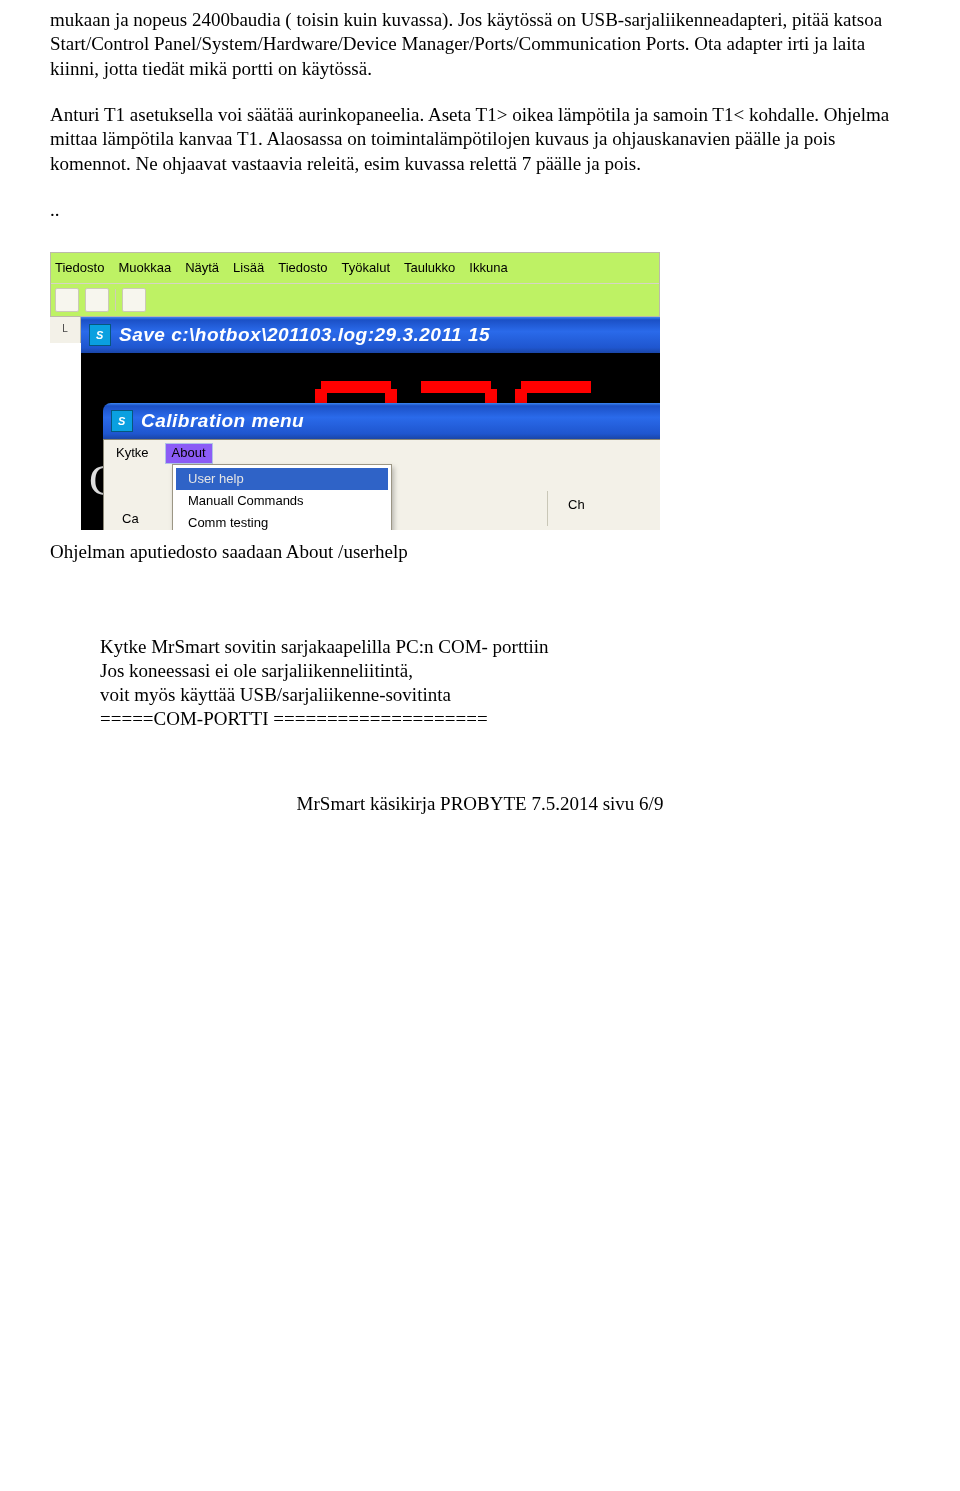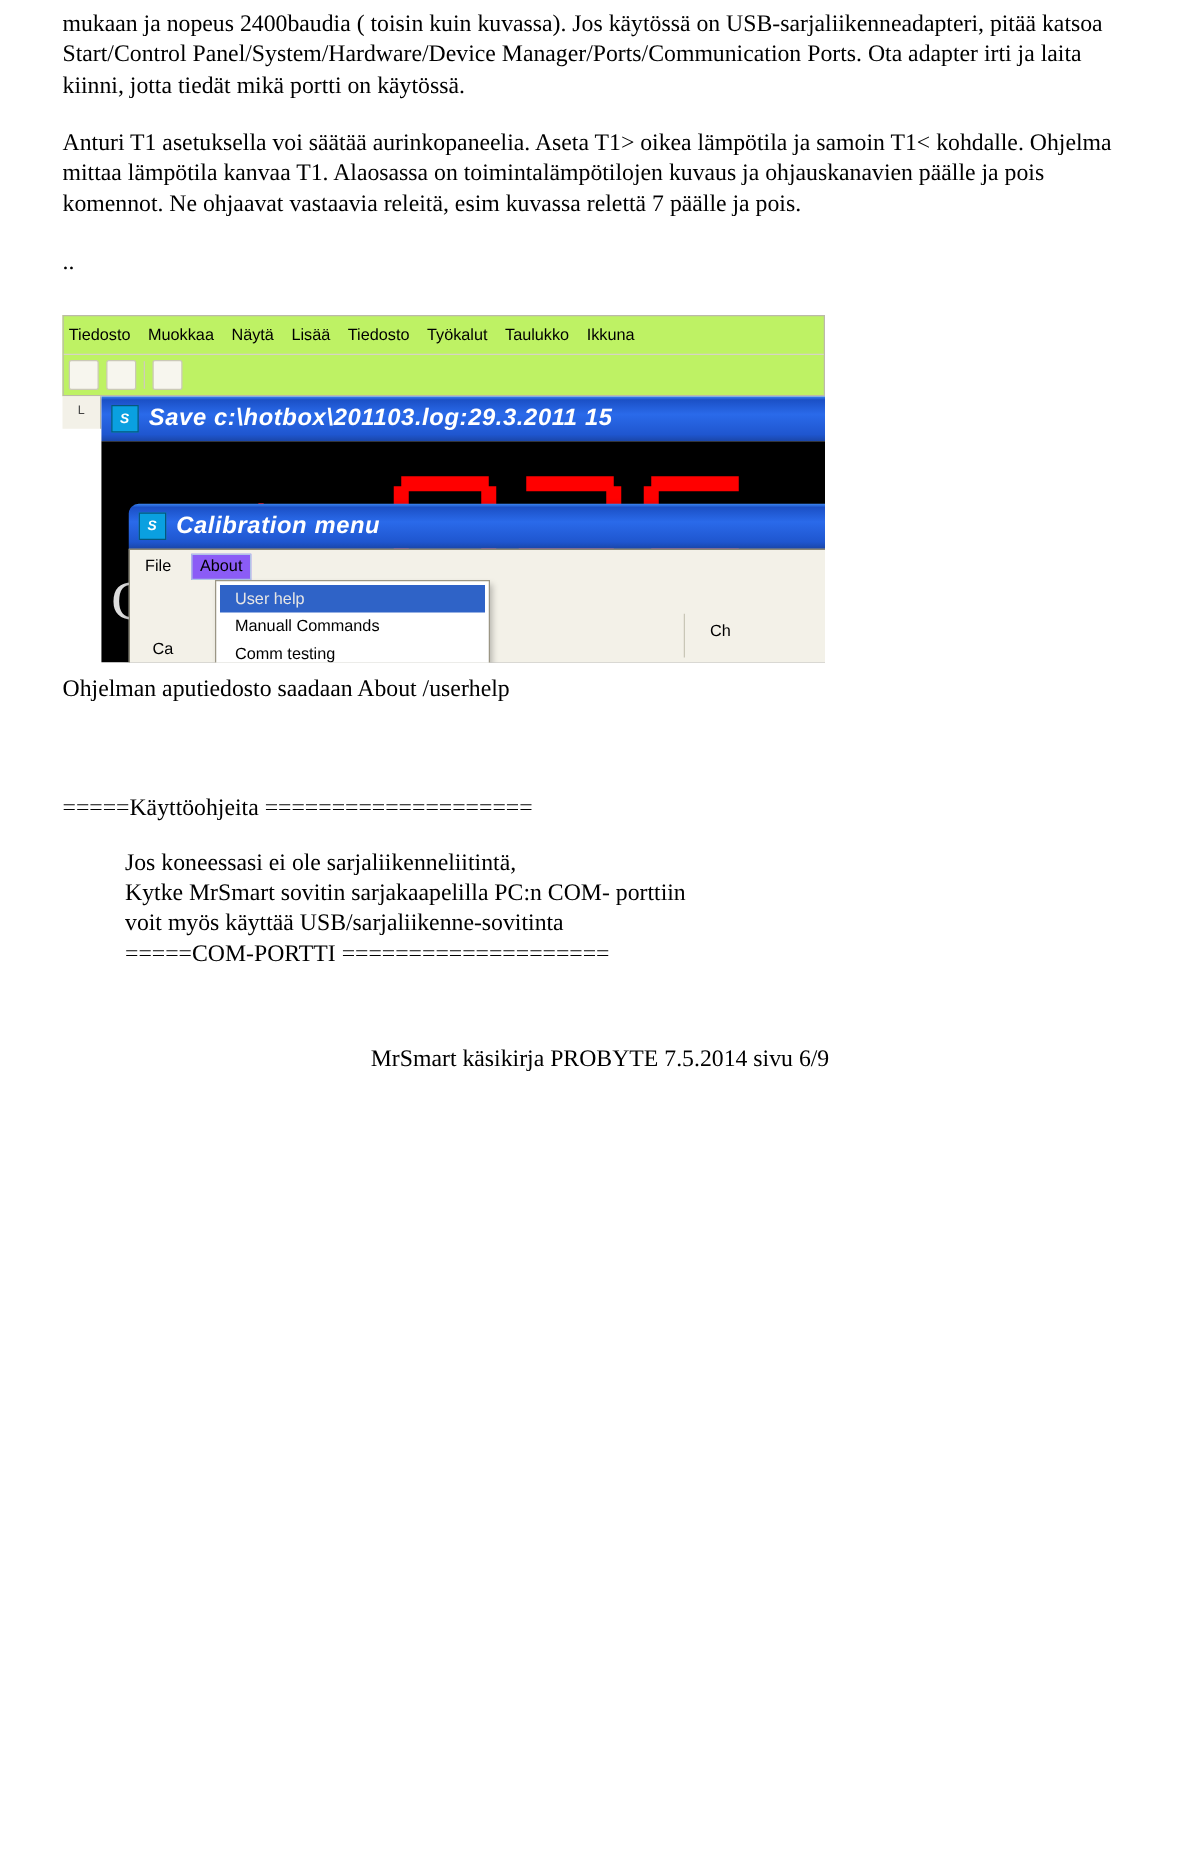--- a/index.html
+++ b/index.html
@@ -268,21 +268,21 @@
           </svg>
         </div>
 
         <div class="cal-window">
           <div class="titlebar-blue">
             <div class="titlebar-icon">S</div>
             <span>Calibration menu</span>
           </div>
           <div class="cal-body">
             <div class="menu-cal">
-              <span>File</span>
+              <span>Kytke</span>
               <span style="background:#8b5cf6;border:1px solid #b0c4e6;padding:1px 6px;">About</span>
             </div>
 
             <div class="about-menu">
               <div class="mi sel">User help</div>
               <div class="mi">Manuall Commands</div>
               <div class="mi">Comm testing</div>
 
             </div>
 
@@ -301,23 +301,22 @@
 
           </div>
         </div>
       </div>
     </div>
   </div>
 
   <div class="botnote">Ohjelman aputiedosto saadaan About /userhelp</div>
 
   <div class="section-mid">
-    <p>=====Käyttöohjeita  ====================</p>
     <div class="indent-block">
+      <p>Kytke MrSmart sovitin sarjakaapelilla PC:n COM- porttiin</p>
       <p>Jos koneessasi ei ole sarjaliikenneliitintä,</p>
-      <p>Kytke MrSmart sovitin sarjakaapelilla PC:n COM- porttiin</p>
       <p>voit myös käyttää USB/sarjaliikenne-sovitinta</p>
       <p>=====COM-PORTTI ====================</p>
     </div>
   </div>
 
   <div class="footer">MrSmart  käsikirja PROBYTE 7.5.2014 sivu 6/9</div>
 </div>
 
 </body></html>

